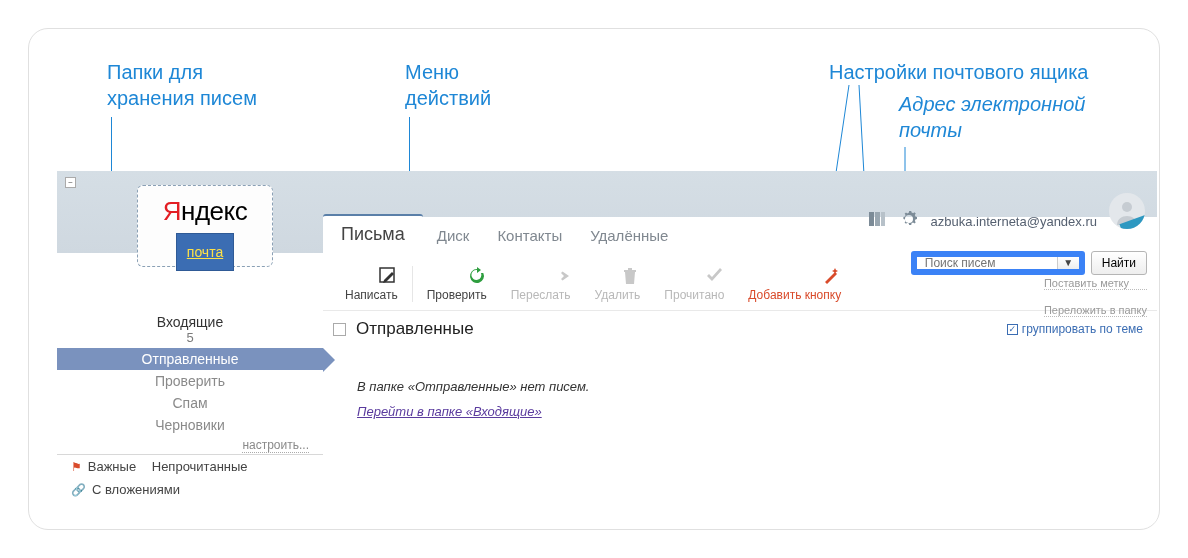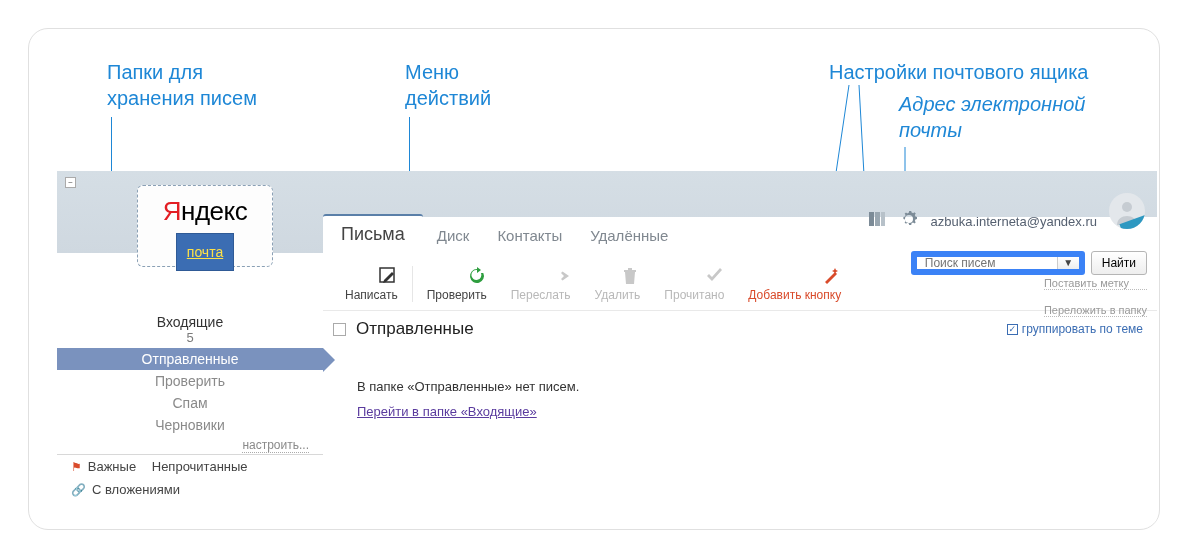--- a/index.html
+++ b/index.html
@@ -65,21 +65,21 @@
   .flag-ico { color: #d94b2b; font-size: 12px; }
   .clip-ico { color: #888; font-size: 12px; }
 
   
   .content-head { position: absolute; left: 276px; top: 148px; width: 824px; display: flex; align-items: center; justify-content: space-between; }
   .folder-title { display: flex; align-items: center; gap: 10px; font-size: 17px; color: #222; }
   .chkbox { width: 13px; height: 13px; border: 1px solid #aaa; background: #fff; }
   .group-toggle { font-size: 12px; color: #3b6db3; display: flex; align-items: center; gap: 4px; padding-right: 14px; cursor: pointer; }
   .group-toggle .cb { width: 11px; height: 11px; border: 1px solid #3b6db3; color: #3b6db3; font-size: 9px; line-height: 9px; text-align: center; }
 
-  .empty-msg { position: absolute; left: 300px; top: 208px; font-size: 13px; color: #333; }
+  .empty-msg { position: absolute; left: 300px; top: 208px; font-size: 13px; color: #333; font-style: italic; }
   .goto-link { display: inline-block; margin-top: 10px; color: #5a3b9e; text-decoration: underline; font-size: 13px; cursor: pointer; }
 
 </style>
 </head>
 <body>
 
 <div class="stage">
   <div class="frame">
 
     <div class="annot" style="left:78px; top:30px;">

